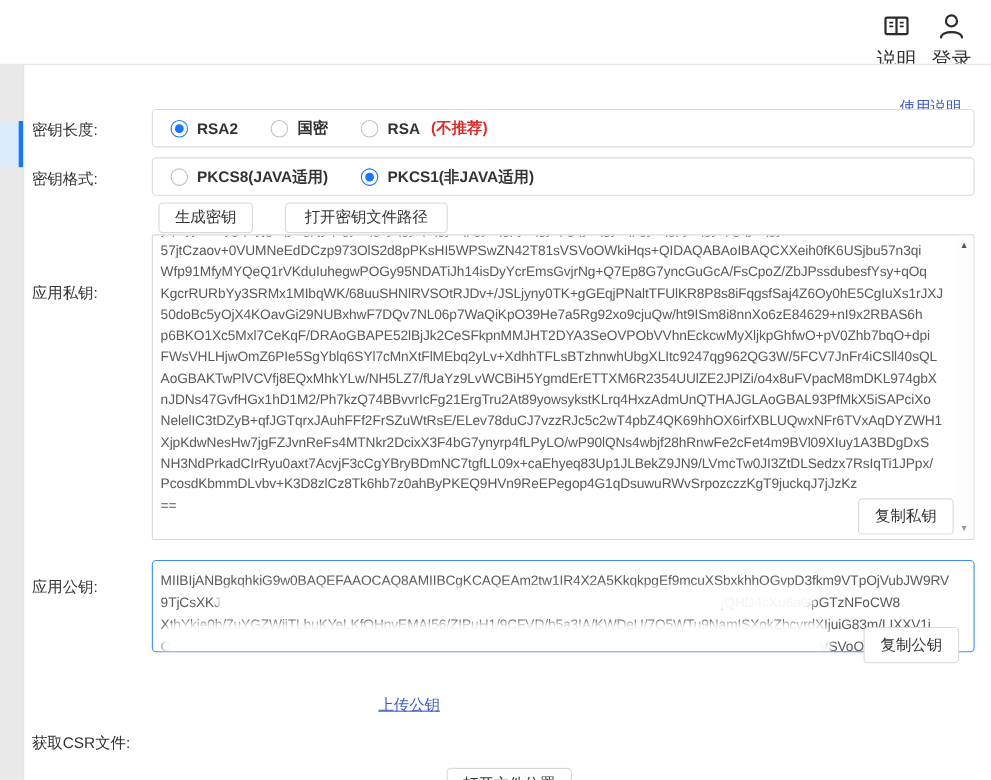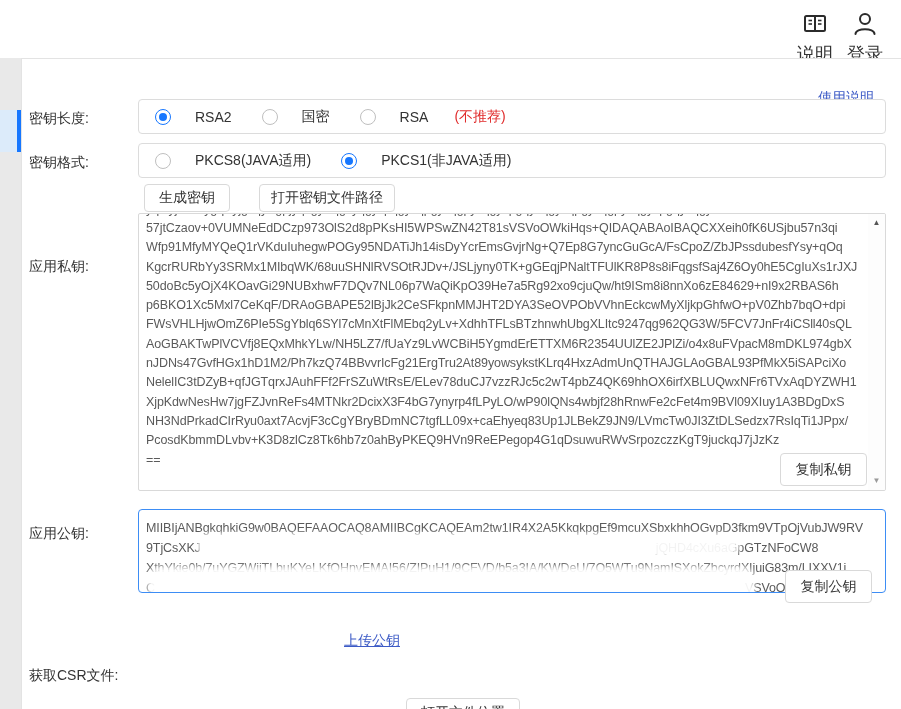--- a/index.html
+++ b/index.html
@@ -20,21 +20,21 @@
   
   #panel { position:absolute; left:21px; top:58px; width:880px; height:651px;
     background:#fff; border-top:1px solid #e3e3e3; border-left:1px solid #e3e3e3; }
 
   .link { position:absolute; font-size:14px; text-decoration:underline; cursor:pointer; }
 
   .row-label { position:absolute; left:7px; font-size:14px; color:#333; }
 
   .optbox { position:absolute; left:116px; width:748px; height:35px; border:1px solid #dcdcdc;
     border-radius:4px; background:#fff; display:flex; align-items:center; padding-left:16px; gap:30px; }
-  .radio-opt { display:flex; align-items:center; gap:24px; cursor:pointer; font-size:14px; color:#333; }
+  .radio-opt { display:flex; align-items:center; gap:8px; cursor:pointer; font-size:14px; color:#333;font-weight:bold; }
   .radio { width:16px; height:16px; border-radius:50%; border:1px solid #bfbfbf; background:#fff;
     position:relative; flex:0 0 16px; }
   .radio.checked { border:1.5px solid #1677ff; }
   .radio.checked::after { content:""; position:absolute; left:50%; top:50%; width:8px; height:8px;
     margin:-4px 0 0 -4px; border-radius:50%; background:#1677ff; }
   .warn { font-size:14px; margin-left:2px; }
 
   .btn { position:absolute; background:#fff; border:1px solid #d9d9d9; border-radius:4px;
     font-size:14px; color:#333; text-align:center; cursor:pointer;
     font-family:"Liberation Sans","DejaVu Sans",sans-serif; }
@@ -122,21 +122,21 @@
         <span class="radio"></span>
         <span>PKCS8(JAVA适用)</span>
       </span>
       <span class="radio-opt">
         <span class="radio checked"></span>
         <span>PKCS1(非JAVA适用)</span>
       </span>
     </div>
 
     <button class="btn" style="left:122px; top:125px; width:86px; height:28px;">生成密钥</button>
-    <button class="btn" style="left:237px; top:125px; width:136px; height:28px;">打开密钥文件路径</button>
+    <button class="btn" style="left:237px; top:125px; width:148px; height:28px;">打开密钥文件路径</button>
 
     <div class="row-label" style="top:160px;margin-top:39px;">应用私钥:</div>
     <div class="keybox" style="top:154px; height:278px;">
       <div class="txt">
         <div class="clipline">
           <div class="kline">yqGyjAfwJygqPyjgJqyXgpjyqJgyPqgJyqgyJpqgyJqpgyJqgpyJqgyJpgqyJqgyJqpgyJqgpyJqgyJpgqyJqgy</div>
         </div>
         <div class="kline">57jtCzaov+0VUMNeEdDCzp973OlS2d8pPKsHI5WPSwZN42T81sVSVoOWkiHqs+QIDAQABAoIBAQCXXeih0fK6USjbu57n3qi</div>
         <div class="kline">Wfp91MfyMYQeQ1rVKduIuhegwPOGy95NDATiJh14isDyYcrEmsGvjrNg+Q7Ep8G7yncGuGcA/FsCpoZ/ZbJPssdubesfYsy+qOq</div>
         <div class="kline">KgcrRURbYy3SRMx1MIbqWK/68uuSHNlRVSOtRJDv+/JSLjyny0TK+gGEqjPNaltTFUlKR8P8s8iFqgsfSaj4Z6Oy0hE5CgIuXs1rJXJ</div>

